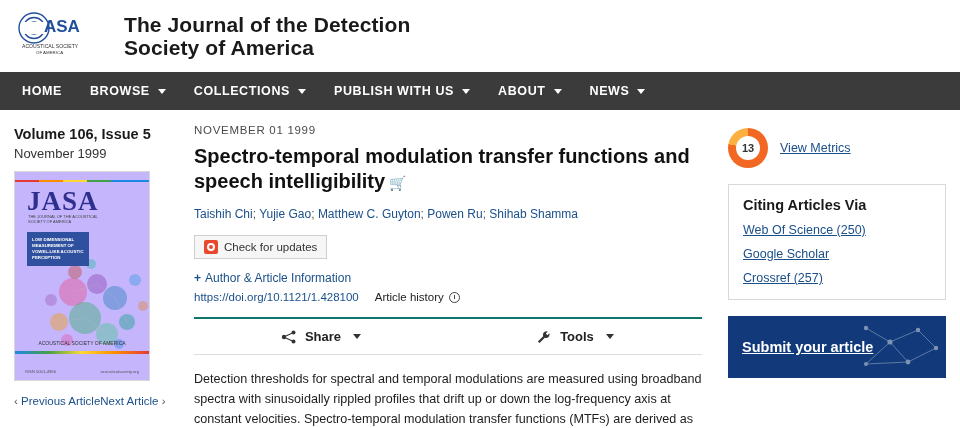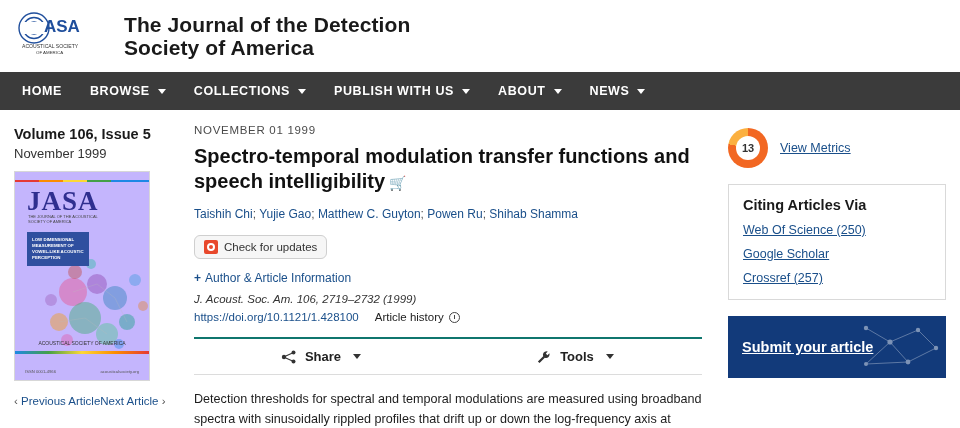--- a/index.html
+++ b/index.html
@@ -142,21 +142,21 @@
     font-size: 20px; line-height: 25px; font-weight: bold;
     color: #111; margin: 0 0 10px 0;
   }
   .cart-icon { font-size: 14px; color: #555; margin-left: 4px; }
   .authors { font-size: 12px; color: #1a4f8a; margin-bottom: 12px; line-height: 17px; }
   .authors .sep { color: #555; }
   .crossmark {
     display: inline-flex; align-items: center; gap: 6px;
     border: 1px solid #cfcfcf; background: #f6f6f6;
     padding: 4px 9px; font-size: 11.5px; color: #333;
-    border-radius: 6px; cursor: pointer;
+    border-radius: 0; cursor: pointer;
   }
   .cm-badge {
     width: 14px; height: 14px; background: #e8482c; border-radius: 2px;
     display: inline-block; position: relative;
   }
   .cm-badge::after {
     content: ""; position: absolute; left: 3px; top: 3px;
     width: 8px; height: 8px; border: 2px solid #fff; border-radius: 50%;
     box-sizing: border-box;
   }
@@ -362,21 +362,20 @@
 
       <div class="crossmark">
         <span class="cm-badge"></span>
         <span>Check for updates</span>
       </div>
 
       <div class="expand-row">
         <span class="plus">+</span><span>Author &amp; Article Information</span>
       </div>
 
-      <div class="citation">J. Acoust. Soc. Am. 106, 2719–2732 (1999)</div>
 
       <div class="doi-row">
         <a class="doi">https://doi.org/10.1121/1.428100</a>
         <span class="art-history">
           <span>Article history</span>
           <i class="clock"></i>
         </span>
       </div>
 
       <div class="toolbar">

